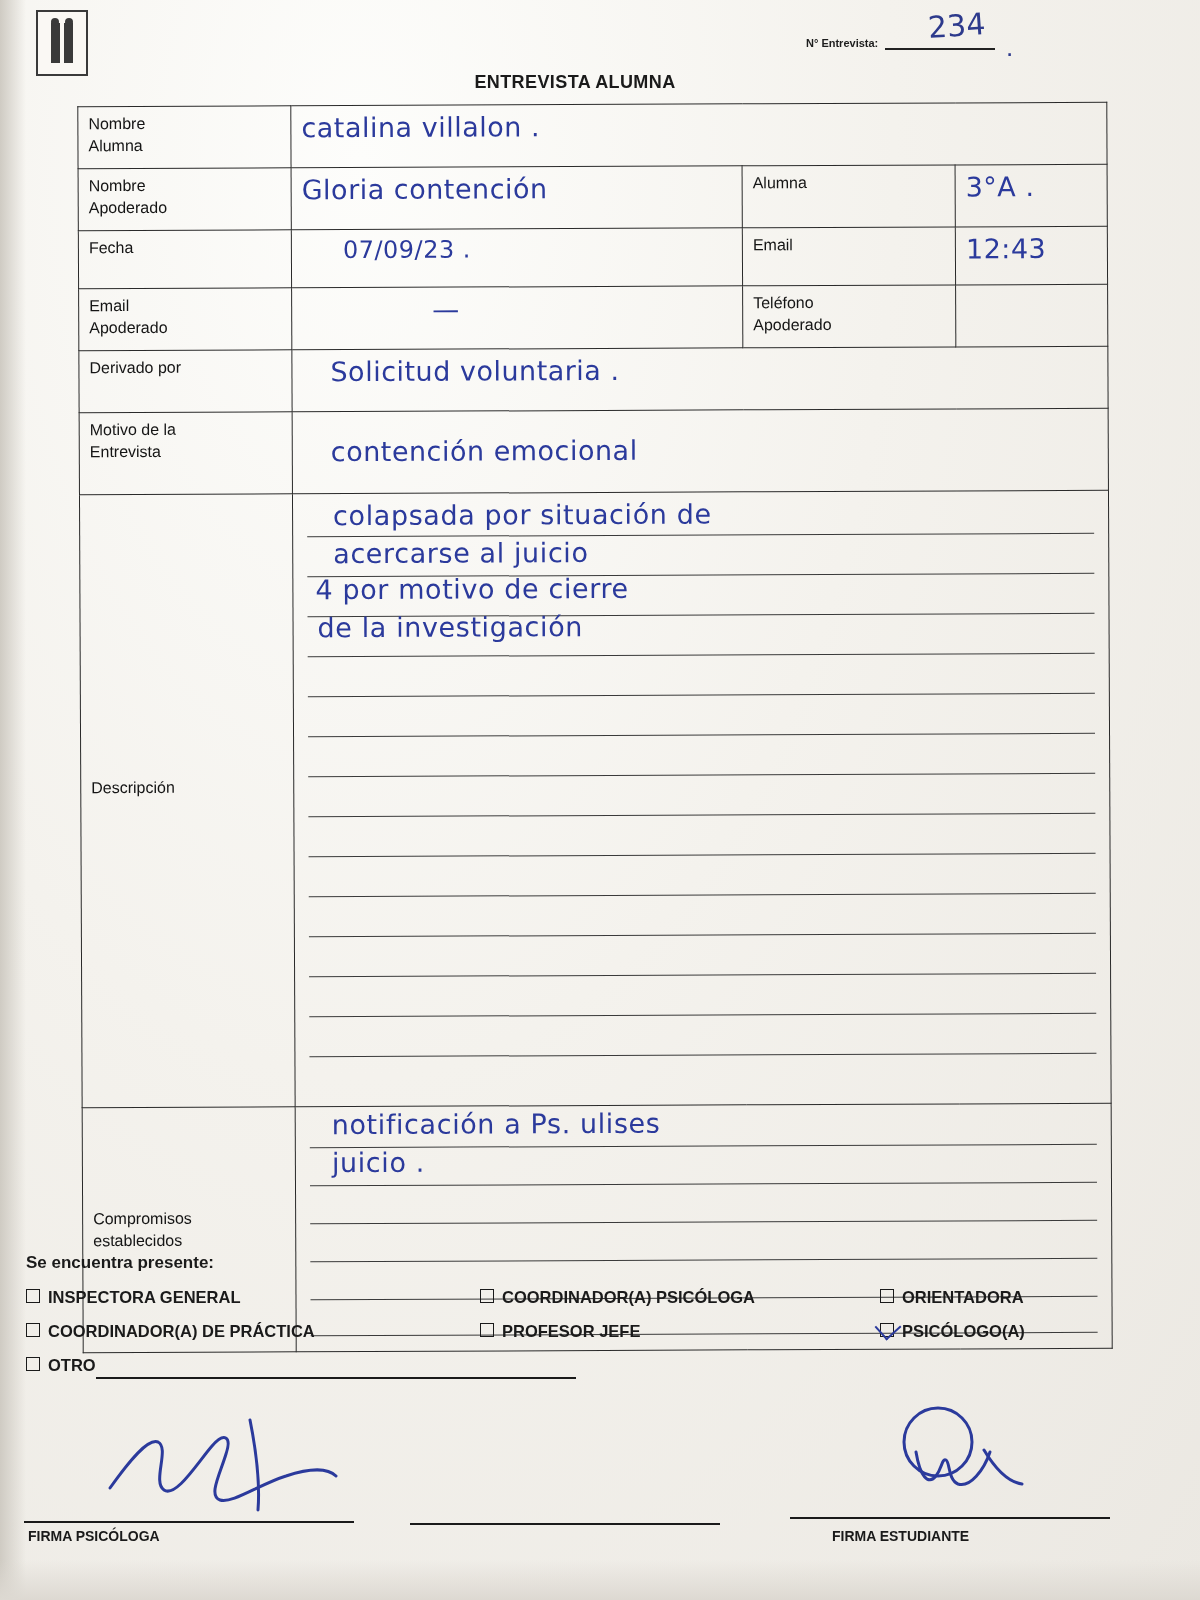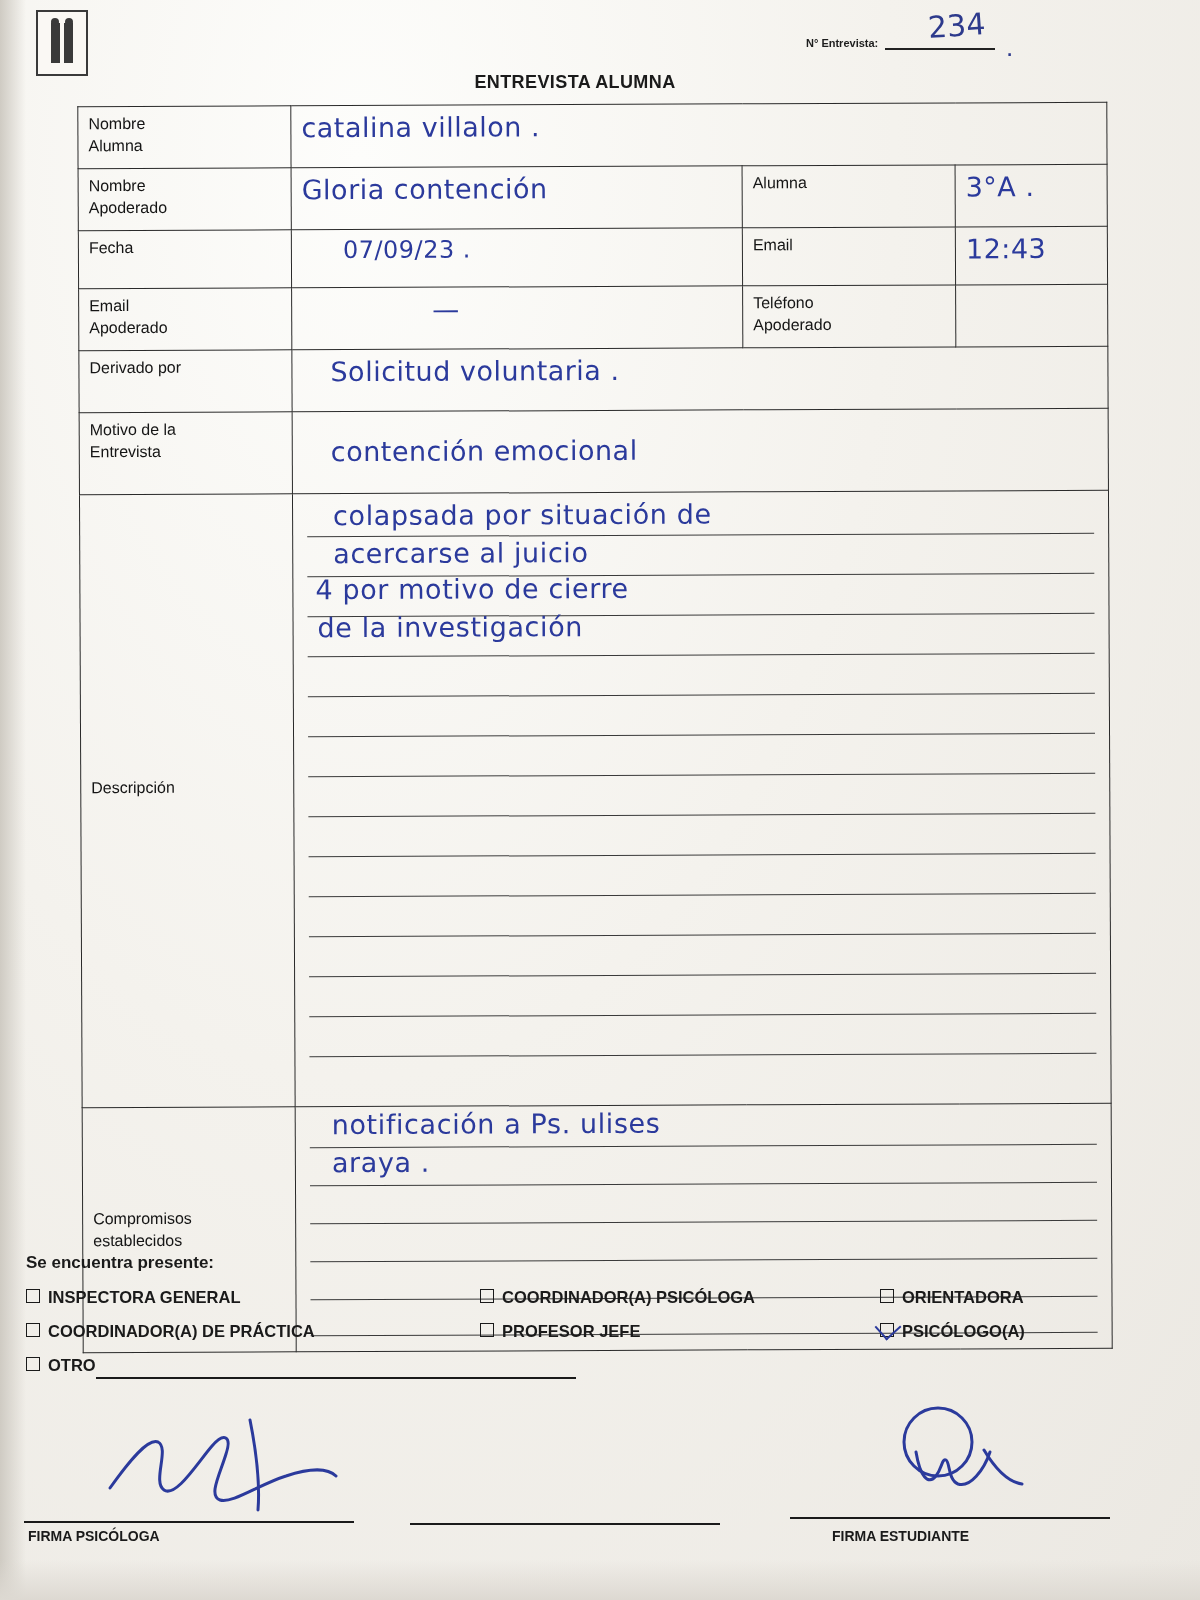--- a/index.html
+++ b/index.html
@@ -245,21 +245,21 @@
 establecidos</span>
     </td>
     <td colspan="3" class="comp-cell ruled">
       <div class="ln" style="top:40px"></div>
       <div class="ln" style="top:78px"></div>
       <div class="ln" style="top:116px"></div>
       <div class="ln" style="top:154px"></div>
       <div class="ln" style="top:192px"></div>
       <div class="ln" style="top:228px"></div>
       <div class="hwline" style="top:2px;left:36px">notificación  a  Ps.  ulises</div>
-      <div class="hwline" style="top:40px;left:36px">araya .</div>
+      <div class="hwline" style="top:40px;left:36px">juicio .</div>
     </td>
   </tr>
 </tbody>
   </table>
 
 <div class="presence-title">Se encuentra presente:</div>
 
 <div class="chk" style="left:26px;top:1288px">
   <span class="box"></span><span>INSPECTORA GENERAL</span>
 </div>

